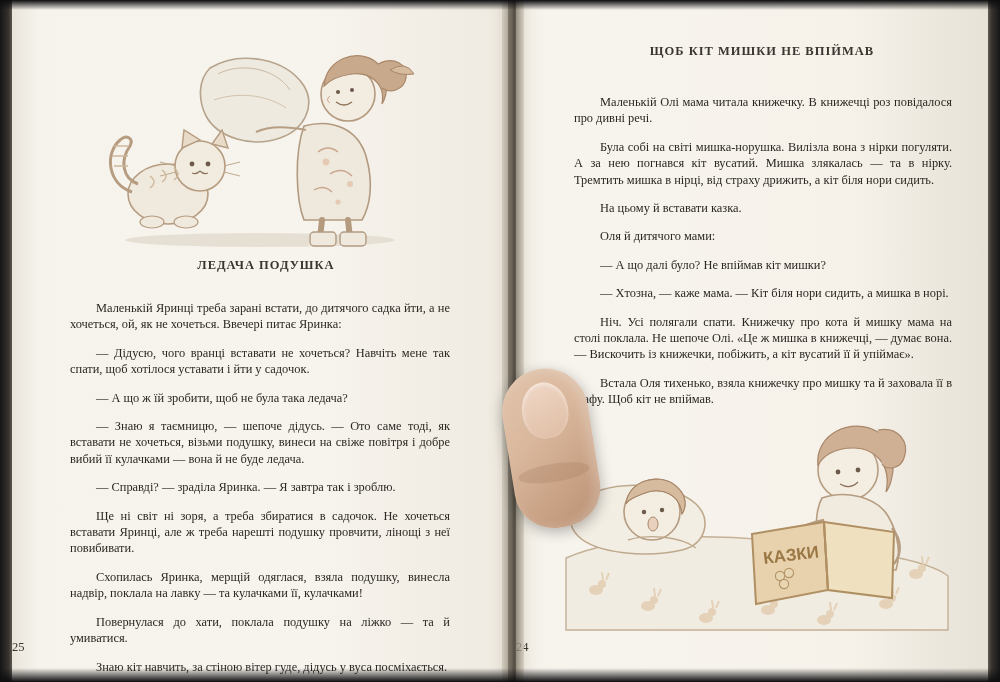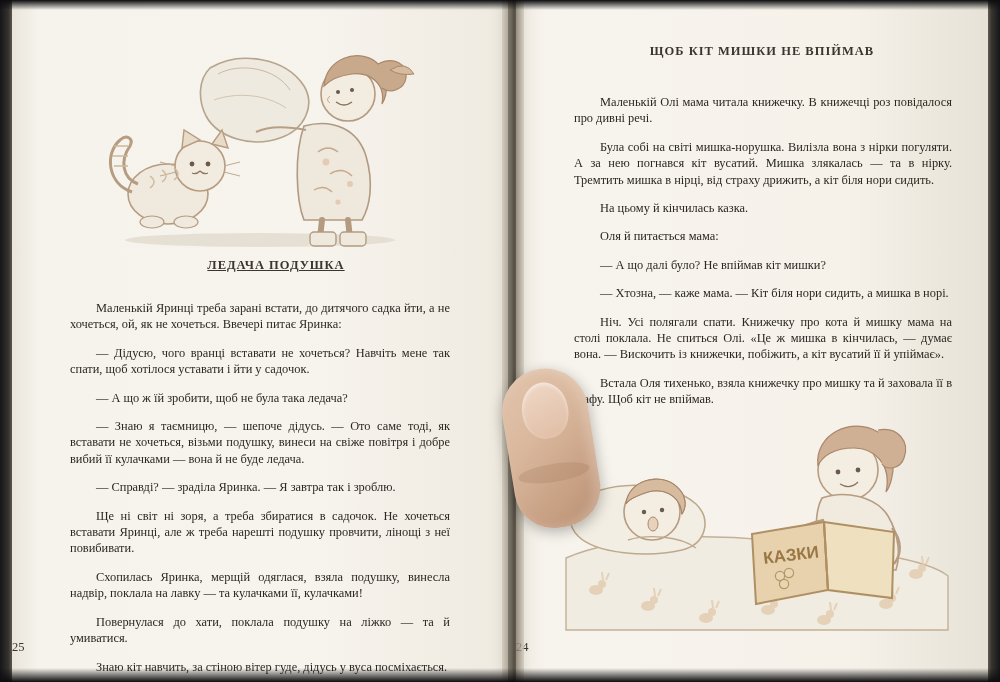--- a/index.html
+++ b/index.html
@@ -200,21 +200,21 @@
         <path d="M60 142 q8 6 0 12 M72 136 q8 6 0 12 M84 134 q8 6 0 12" fill="none" stroke="#cdb89c" stroke-width="1.4"></path>
 
         <path d="M42 158 C18 150 14 120 30 106 C36 100 44 104 40 112 C30 126 32 144 48 150" fill="none" stroke="#b69c80" stroke-width="3"></path>
         <path d="M24 112 h14 M22 122 h16 M24 132 h14" stroke="#cdb89c" stroke-width="1.6"></path>
 
         <ellipse cx="62" cy="188" rx="12" ry="6" fill="#f0e9dd" stroke="#b69c80" stroke-width="1.2"></ellipse>
         <ellipse cx="96" cy="188" rx="12" ry="6" fill="#f0e9dd" stroke="#b69c80" stroke-width="1.2"></ellipse>
       </svg>
     </div>
 
-    <div class="col heading" style="left:62px; top:258px; width:404px;text-decoration:underline;">ЛЕДАЧА ПОДУШКА</div>
+    <div class="col heading" style="left:52px; top:258px; width:404px;">ЛЕДАЧА ПОДУШКА</div>
 
     <div class="col" style="left:46px; top:288px; width:404px;">
       <p class="para">Маленькій Яринці треба зарані встати, до дитячого садка йти, а не хочеться, ой, як не хочеться. Ввечері питає Яринка:</p>
       <p class="para dash">— Дідусю, чого вранці вставати не хочеться? Навчіть мене так спати, щоб хотілося уставати і йти у садочок.</p>
       <p class="para dash">— А що ж їй зробити, щоб не була така ледача?</p>
       <p class="para dash">— Знаю я таємницю, — шепоче дідусь. — Ото саме тоді, як вставати не хочеться, візьми подушку, винеси на свіже повітря і добре вибий її кулачками — вона й не буде ледача.</p>
       <p class="para dash">— Справді? — зраділа Яринка. — Я завтра так і зроблю.</p>
       <p class="para">Ще ні світ ні зоря, а треба збиратися в садочок. Не хочеться вставати Яринці, але ж треба нарешті подушку провчити, лінощі з неї повибивати.</p>
       <p class="para">Схопилась Яринка, мерщій одяглася, взяла подушку, винесла надвір, поклала на лавку — та кулачками її, кулачками!</p>
       <p class="para">Повернулася до хати, поклала подушку на ліжко — та й умиватися.</p>
@@ -224,25 +224,25 @@
     <div class="folio" style="left:0; top:640px; width:496px;">25</div>
   </div>
 
   <div class="page right">
 
     <div class="col heading" style="left:46px; top:44px; width:400px;">ЩОБ КІТ МИШКИ НЕ ВПІЙМАВ</div>
 
     <div class="col" style="left:46px; top:82px; width:402px;">
       <p class="para">Маленькій Олі мама читала книжечку. В книжечці роз повідалося про дивні речі.</p>
       <p class="para">Була собі на світі мишка-норушка. Вилізла вона з нірки погуляти. А за нею погнався кіт вусатий. Мишка злякалась — та в нірку. Тремтить мишка в нірці, від страху дрижить, а кіт біля нори сидить.</p>
-      <p class="para">На цьому й кінчилась казка.</p>
-      <p class="para">Оля й питається мама:</p>
+      <p class="para">На цьому й вставати казка.</p>
+      <p class="para">Оля й дитячого мами:</p>
       <p class="para dash">— А що далі було? Не впіймав кіт мишки?</p>
       <p class="para dash">— Хтозна, — каже мама. — Кіт біля нори сидить, а мишка в норі.</p>
-      <p class="para">Ніч. Усі полягали спати. Книжечку про кота й мишку мама на столі поклала. Не спиться Олі. «Це ж мишка в кінчилась, — думає вона. — Вискочить із книжечки, побіжить, а кіт вусатий її й упіймає».</p>
+      <p class="para">Ніч. Усі полягали спати. Книжечку про кота й мишку мама на столі поклала. Не шепоче Олі. «Це ж мишка в книжечці, — думає вона. — Вискочить із книжечки, побіжить, а кіт вусатий її й упіймає».</p>
       <p class="para">Встала Оля тихенько, взяла книжечку про мишку та й заховала її в шафу. Щоб кіт не впіймав.</p>
     </div>
 
     <div class="illus-right">
       <svg class="sketch" viewBox="0 0 400 232" width="400" height="232" xmlns="http://www.w3.org/2000/svg">
 
         <path d="M10 150 C60 128 150 124 230 134 C300 142 370 150 392 168 L392 222 L10 222 Z" fill="#f1ece1" stroke="#c3b096" stroke-width="1.4"></path>
 
         <g fill="#e2cdb2" opacity=".85">
           <g transform="translate(40,176)">

